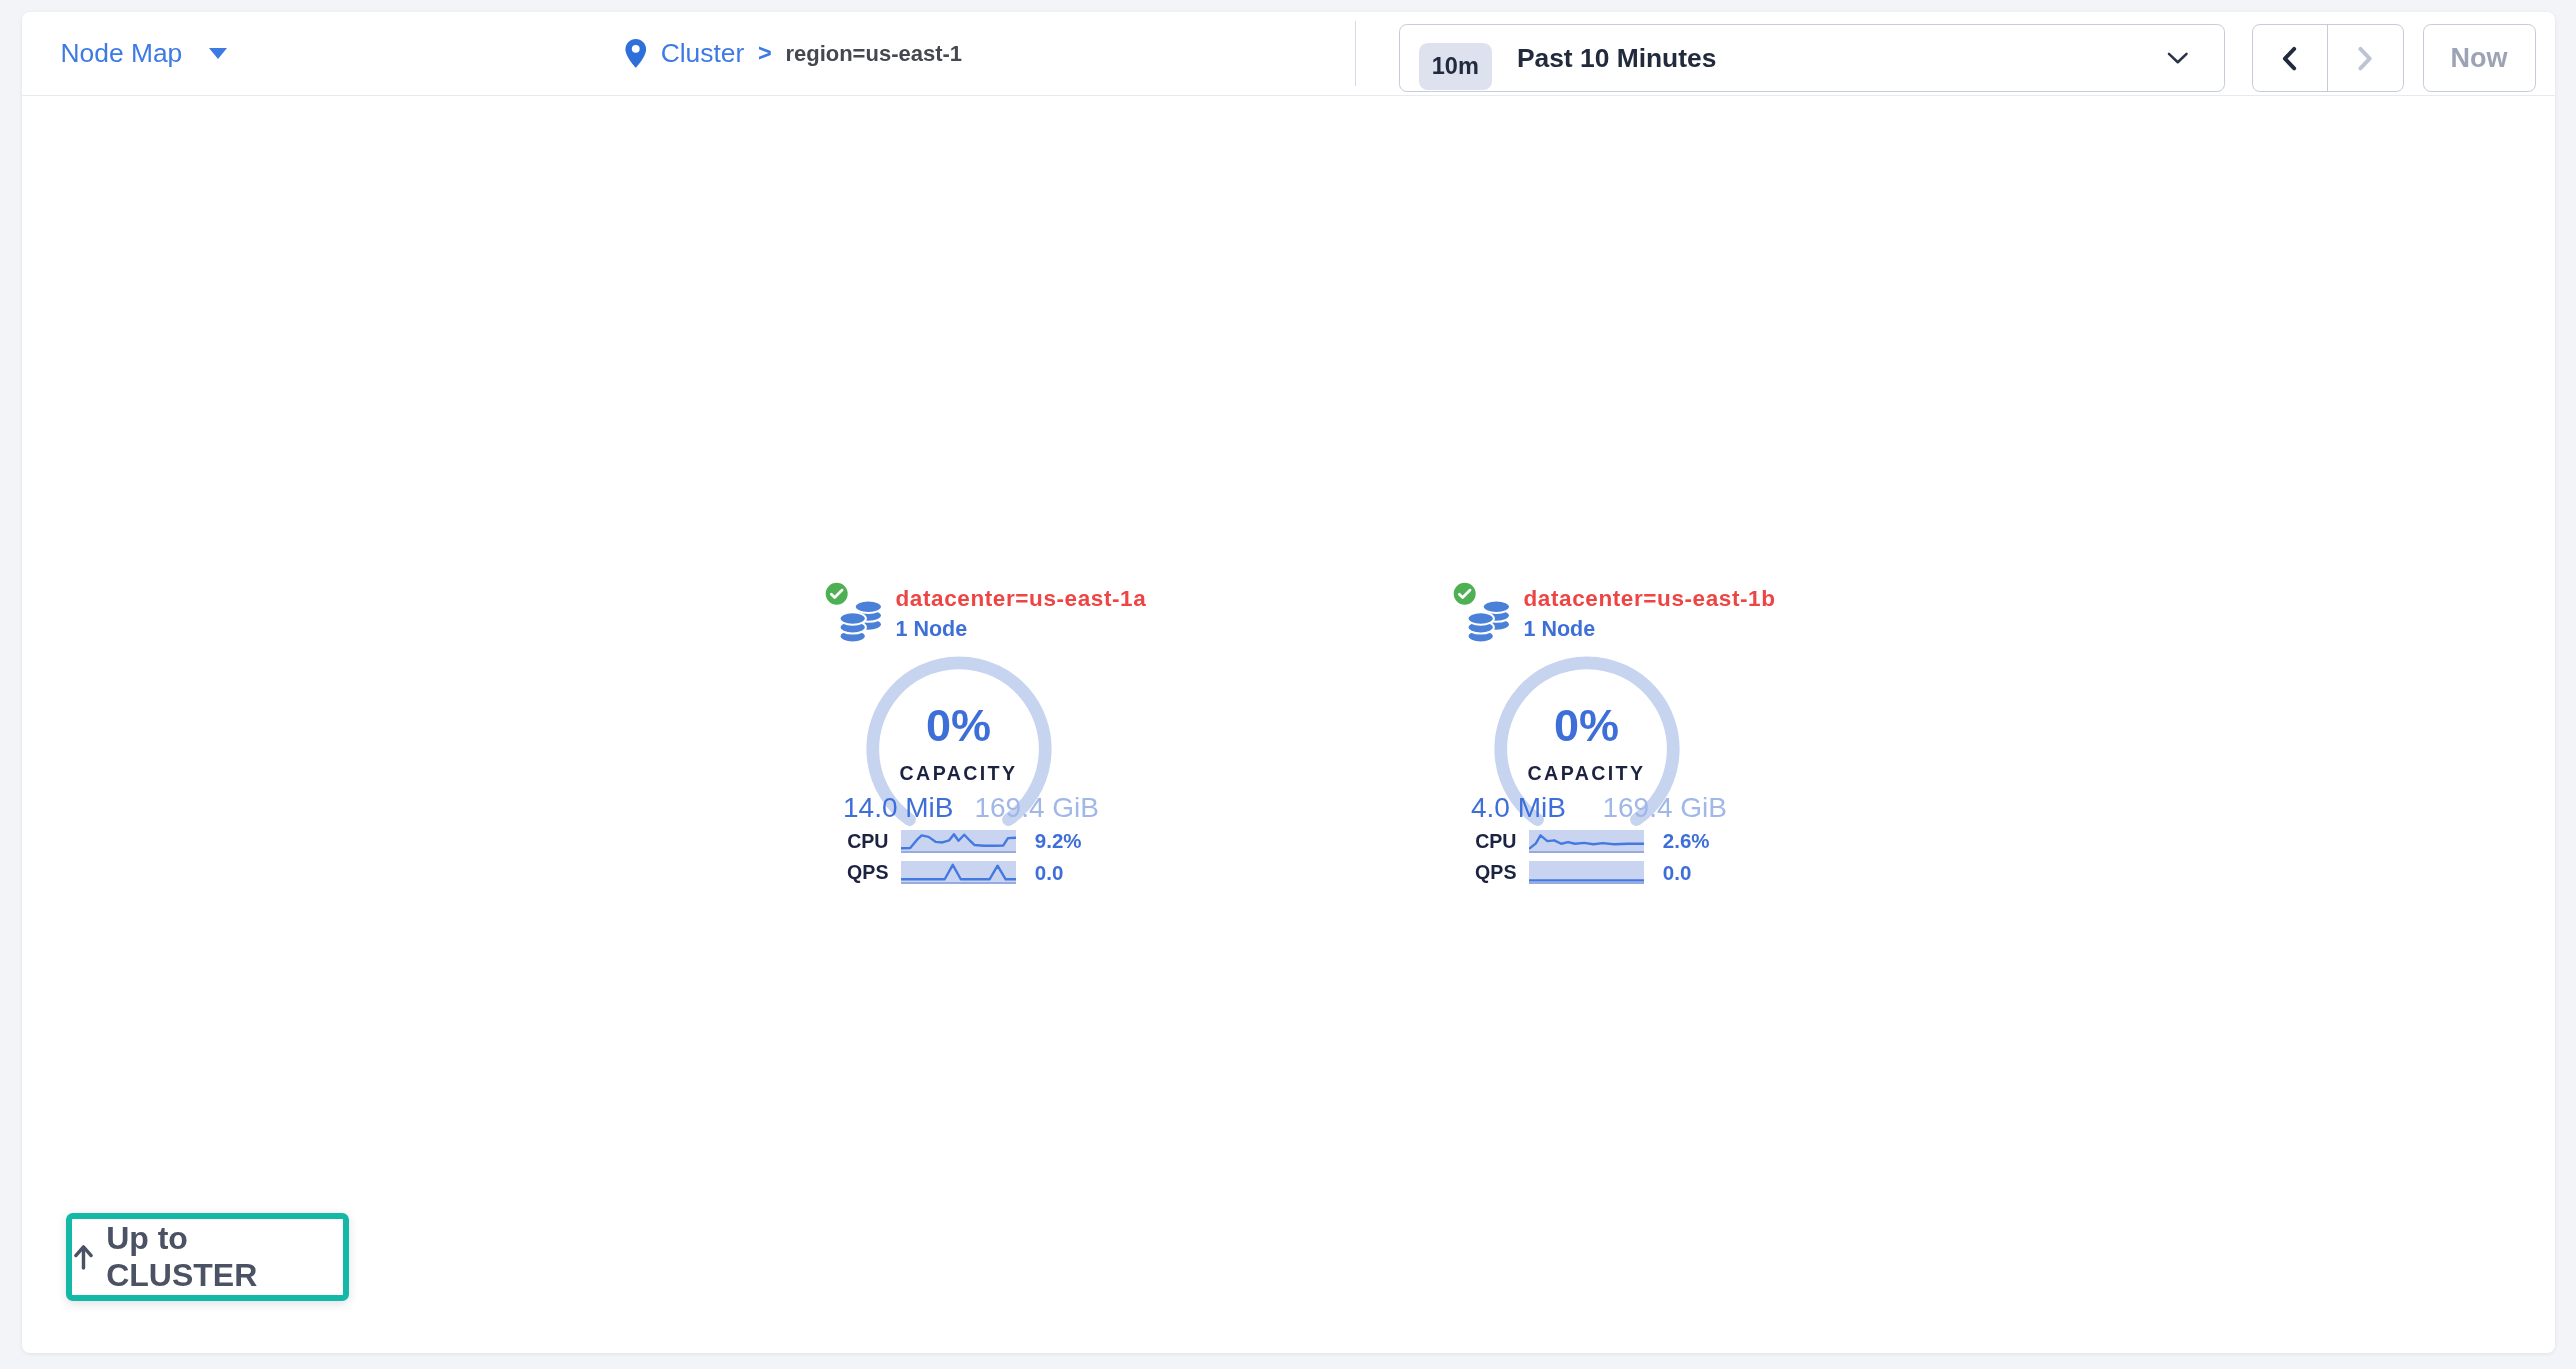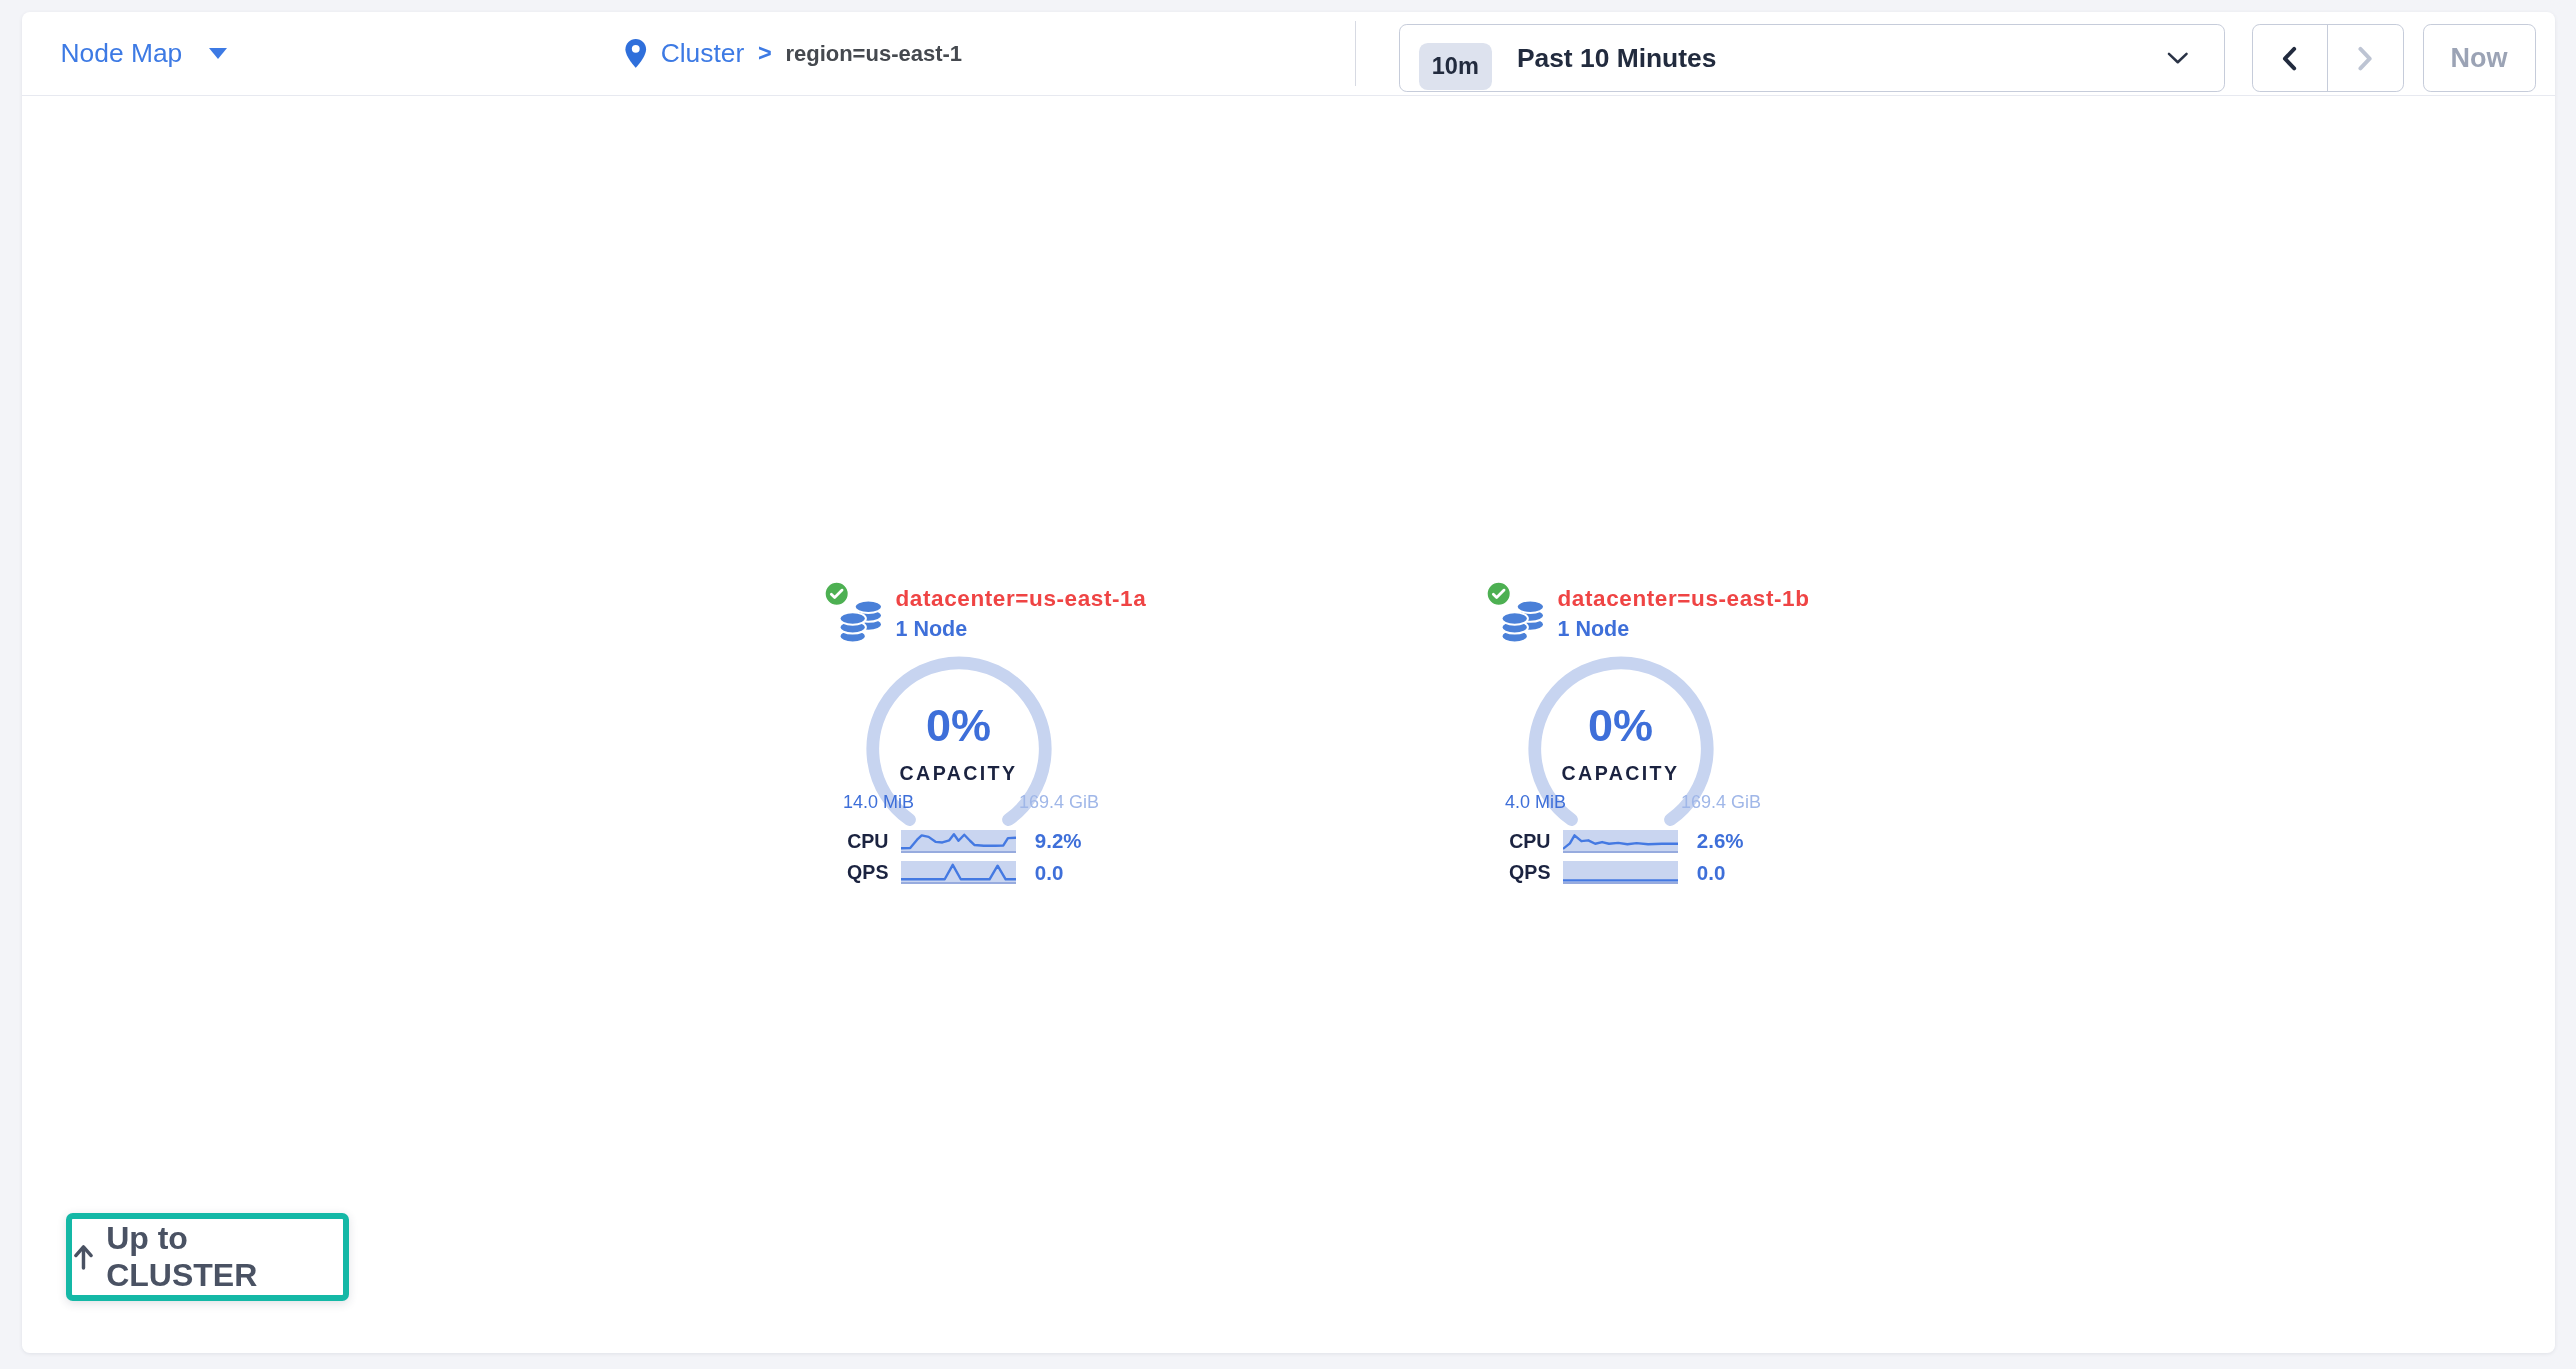--- a/index.html
+++ b/index.html
@@ -34,34 +34,34 @@
     border:1.5px solid #c6ccda; border-radius:7.8px; background:#fff; display:flex; }
   .nav-arrows .half { flex:1; display:flex; align-items:center; justify-content:center; cursor:pointer; }
   .nav-arrows .mid { width:1px; background:#c6ccda; }
   .now-btn { position:absolute; left:2401px; top:12.7px; width:113px; height:68px;
     border:1.5px solid #c6ccda; border-radius:7.8px; background:#fff;
     display:flex; align-items:center; justify-content:center;
     font-size:27px; font-weight:bold; color:#9ba3b5; cursor:pointer; }
 
   
   .locality { position:absolute; top:569px; width:352px; height:383px; cursor:pointer; }
-  .loc-a { left:800px; } .loc-b { left:1462px; }
+  .loc-a { left:800px; } .loc-b { left:1428px; }
   .check-badge { position:absolute; left:2.9px; top:0; }
   .db-icon { position:absolute; left:17.6px; top:14.7px; }
   .loc-title { position:absolute; left:74px; top:4.9px; font-size:22.5px; font-weight:bold;
     color:#ef4444; letter-spacing:0.6px; white-space:nowrap; }
   .loc-sub { position:absolute; left:74px; top:36px; font-size:21.5px; font-weight:bold; color:#3e6fd9; }
   .gauge { position:absolute; left:39px; top:70px; width:196px; height:196px; }
   .gauge svg { position:absolute; left:0; top:0; }
   .gauge .pct { position:absolute; left:0; top:49px; width:196px; text-align:center;
     font-size:45px; font-weight:bold; color:#3e6fd9; }
   .gauge .cap { position:absolute; left:0; top:111px; width:196px; text-align:center;
     font-size:19.6px; font-weight:bold; letter-spacing:2.4px; color:#1b2340; }
   .cap-row { position:absolute; left:21.5px; top:211px; width:256px;
-    display:flex; justify-content:space-between; font-size:18px;align-items:center; }
+    display:flex; justify-content:space-between; font-size:28px;align-items:center; }
   .cap-row .used { color:#3e6fd9; }
   .cap-row .total { color:#a0b7e8; }
   .metrics { position:absolute; left:0; top:248px; }
   .metric-row { display:flex; align-items:center; height:25.4px; margin-bottom:5.9px; }
   .metric-label { width:67px; text-align:right; font-size:19.6px; font-weight:bold; color:#1b2340; }
   .spark-box { margin-left:12.7px; width:115px; height:23.5px; background:#c9d5f0;
     border-bottom:2px solid rgba(90,120,200,.45); position:relative; }
   .spark-box svg { position:absolute; left:0; top:0; width:100%; height:100%; }
   .metric-value { margin-left:18.6px; font-size:20.5px; font-weight:bold; color:#3e6fd9; }
 

